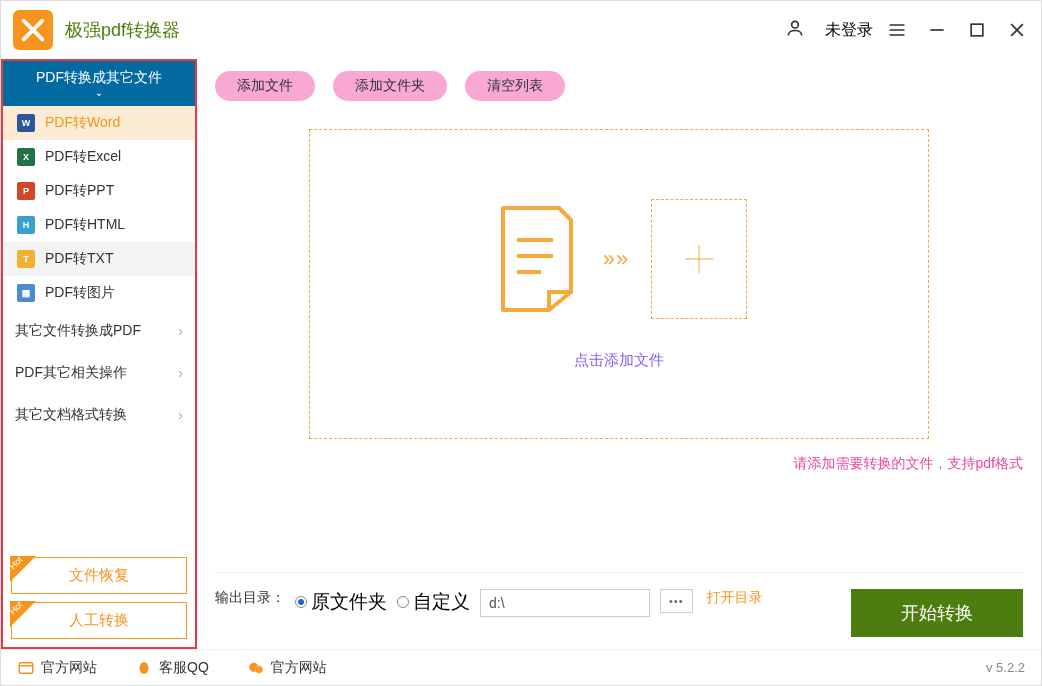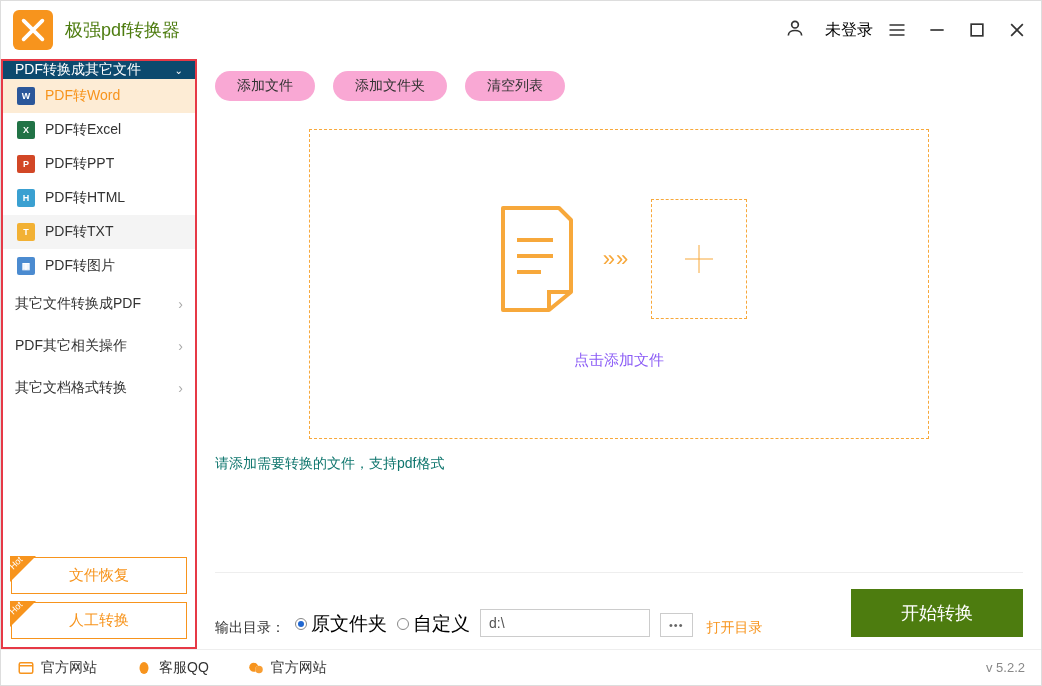--- a/index.html
+++ b/index.html
@@ -15,21 +15,21 @@
 .user-icon svg { width: 20px; height: 20px; }
 .win-controls { display: flex; align-items: center; gap: 16px; }
 .win-btn { width: 24px; height: 24px; display: flex; align-items: center; justify-content: center; cursor: pointer; }
 .win-btn svg { width: 20px; height: 20px; stroke: #333; stroke-width: 2; fill: none; }
 
 
 .body { flex: 1; display: flex; }
 
 
 .sidebar { width: 196px; border: 2px solid #e63946; display: flex; flex-direction: column; }
-.cat-header { background: #0c4a6e; color: #fff; font-size: 14px; padding: 0 12px; display: flex; justify-content: space-between; align-items: center; cursor: pointer; }
+.cat-header { background: #0369a1; color: #fff; font-size: 14px; padding: 8px 12px; display: flex; justify-content: space-between; align-items: center; cursor: pointer; flex-direction: column; }
 .cat-header .chev { font-size: 10px; }
 .cat-item { padding: 8px 12px 8px 14px; font-size: 14px; color: #333; display: flex; align-items: center; gap: 10px; cursor: pointer; }
 .cat-item.active { background: #fdecd5; color: #f7941d; }
 .cat-item.hover { background: #f4f4f4; }
 .file-icon { width: 18px; height: 18px; border-radius: 2px; display: inline-flex; align-items: center; justify-content: center; color: #fff; font-size: 9px; font-weight: bold; }
 .ic-word { background: #2b579a; }
 .ic-excel { background: #217346; }
 .ic-ppt { background: #d24726; }
 .ic-html { background: #3aa0d1; }
 .ic-txt { background: #f2b134; }
@@ -49,23 +49,23 @@
 .pill { background: #f9a8d4; color: #333; font-size: 14px; padding: 6px 22px; border-radius: 16px; cursor: pointer; border: none; }
 
 .drop-area { border: 1px dashed #f7a83b; margin: 0 auto; width: 620px; height: 310px; display: flex; flex-direction: column; align-items: center; justify-content: center; cursor: pointer; }
 .drop-icons { display: flex; align-items: center; gap: 22px; }
 .file-glyph svg { width: 90px; height: 110px; }
 .arrows { color: #f7a83b; font-size: 22px; letter-spacing: 1px; }
 .plus-box { width: 96px; height: 120px; border: 1px dashed #f7a83b; display: flex; align-items: center; justify-content: center; }
 .plus-box svg { width: 36px; height: 36px; stroke: #f7a83b; stroke-width: 1; }
 .drop-text { margin-top: 32px; font-size: 15px; color: #8b5cf6; }
 
-.hint { text-align: left; font-size: 14px; color: #0f766e; margin-top: 16px; }
-
-.output-row { margin-top: auto; border-top: 1px solid #eee; padding-top: 16px; display: flex; align-items: flex-end; gap: 10px; }
+.hint { text-align: right; font-size: 14px; color: #ec4899; margin-top: 16px; }
+
+.output-row { margin-top: auto; border-top: 1px solid #eee; padding-top: 16px; display: flex; align-items: flex-start; gap: 10px; }
 .output-label { font-size: 14px; color: #333; }
 .radio-wrap { display: flex; align-items: center; gap: 4px; font-size: 19px; cursor: pointer; }
 .radio { width: 12px; height: 12px; border: 1px solid #888; border-radius: 50%; display: inline-flex; align-items: center; justify-content: center; }
 .radio.checked::after { content: ""; width: 6px; height: 6px; background: #2067d0; border-radius: 50%; }
 .path-input { border: 1px solid #ccc; padding: 5px 8px; font-size: 14px; width: 170px; color: #555; background: #fff; }
 .browse-btn { border: 1px solid #ccc; padding: 5px 8px; font-size: 11px; letter-spacing: 1px; cursor: pointer; background: #fff; color: #666; }
 .open-dir { color: #f7941d; font-size: 14px; cursor: pointer; margin-left: 4px; }
 .start-btn { margin-left: auto; background: #4d7c0f; color: #fff; font-size: 18px; padding: 12px 50px; border: none; cursor: pointer; }
 
 

